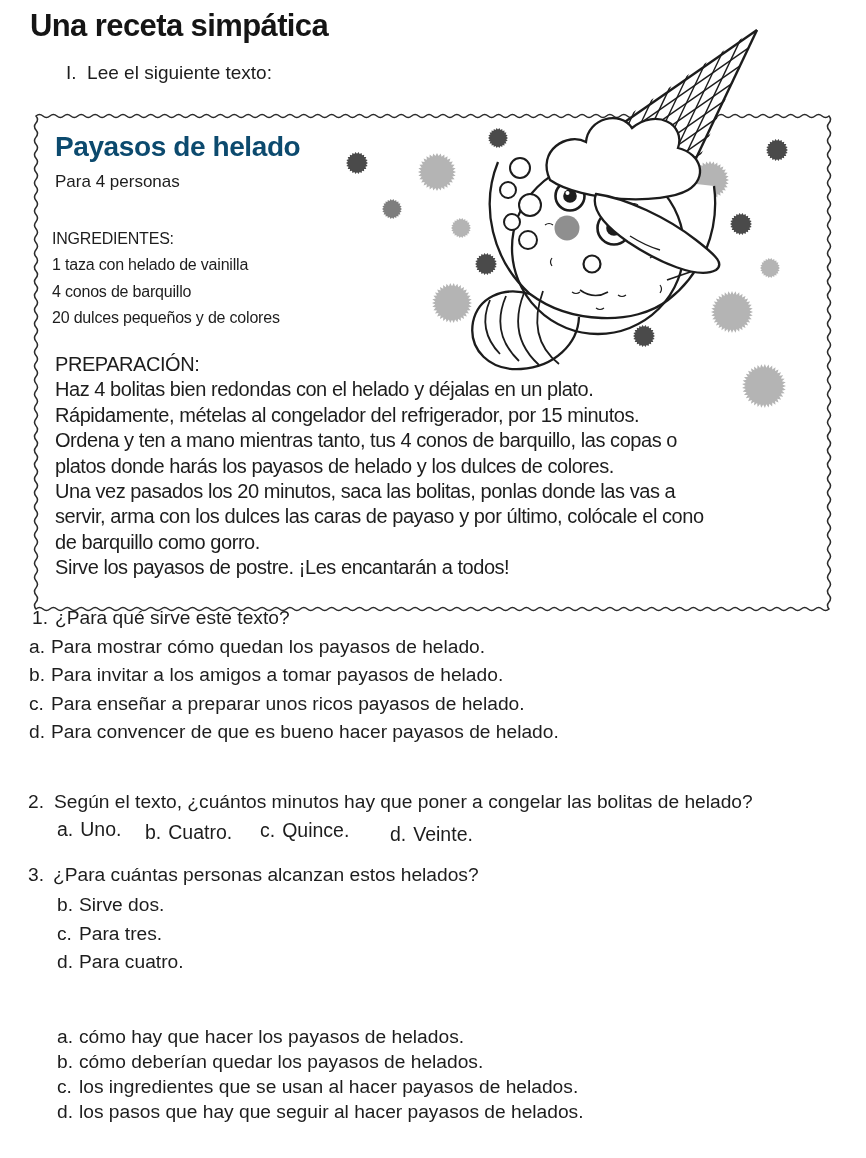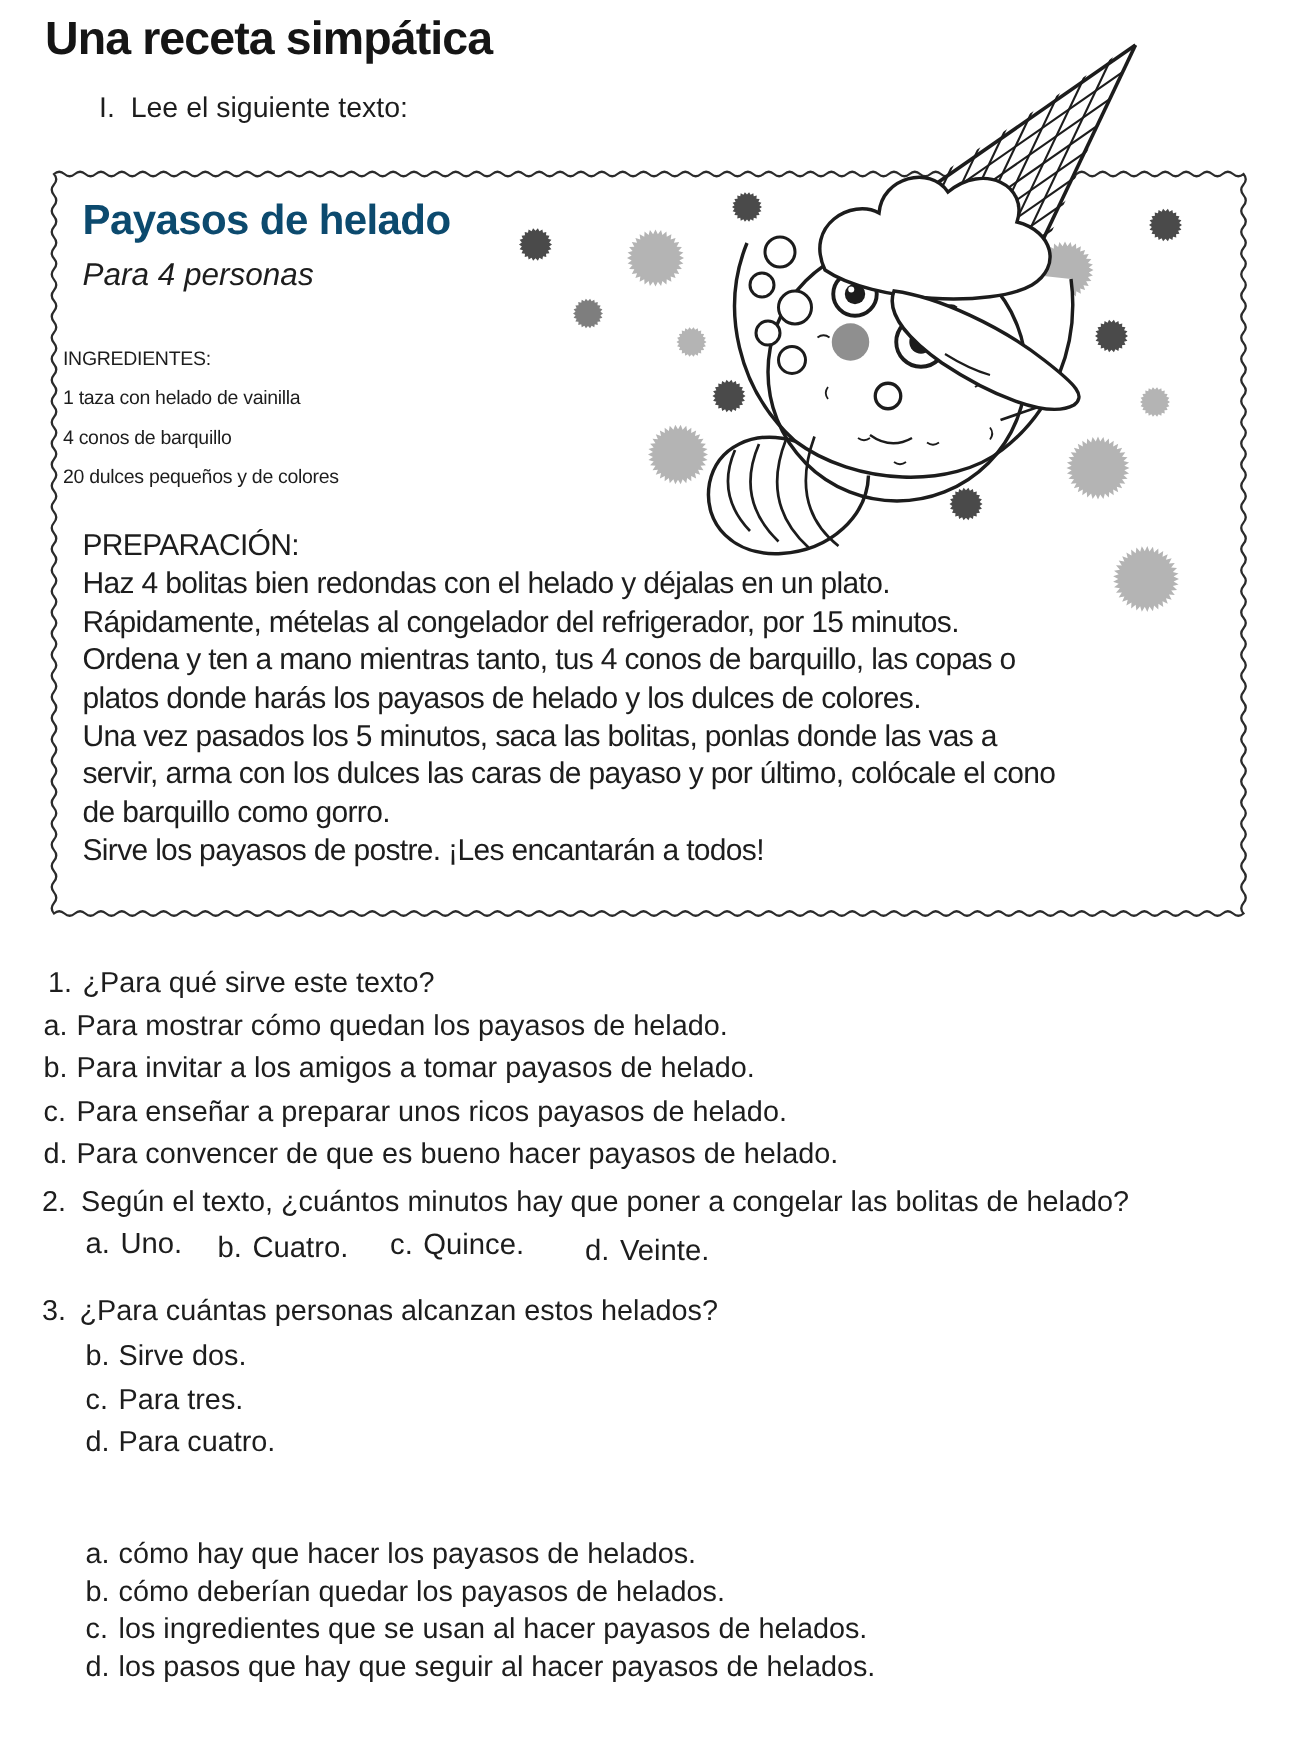--- a/index.html
+++ b/index.html
@@ -3,28 +3,28 @@
 <meta charset="utf-8">
 <style>
   html,body{margin:0;padding:0;background:#fff;}
   .page{position:relative;width:866px;height:1158px;background:#ffffff;
         font-family:"Liberation Sans",sans-serif;color:#1d1d1d;overflow:hidden;}
   .abs{position:absolute;}
   .page-title{left:30px;top:8px;font-size:31px;font-weight:bold;letter-spacing:-0.6px;color:#151515;}
   .instruction{left:30px;top:62px;font-size:19px;white-space:pre;margin-left:36px;}
   svg.layer{position:absolute;overflow:visible;}
   .recipe-title{left:55px;top:131px;font-size:28px;font-weight:bold;letter-spacing:-0.4px;color:#0c4a6e;z-index:5;}
-  .serving{left:55px;top:172px;font-size:21px;z-index:5;font-style:italic;}
-  .ing-block{left:42px;top:226px;font-size:13px;line-height:26.3px;letter-spacing:-0.2px;z-index:5;}
+  .serving{left:55px;top:172px;font-size:17px;z-index:5;}
+  .ing-block{left:52px;top:226px;font-size:16px;line-height:26.3px;letter-spacing:-0.2px;z-index:5;}
   .prep-block{left:55px;top:352px;font-size:20px;line-height:25.4px;letter-spacing:-0.45px;z-index:5;white-space:nowrap;}
   .q{font-size:19.2px;z-index:5;}
   .qrow{white-space:nowrap;}
   .qnum{display:inline-block;width:23px;}
   .qletter{display:inline-block;width:22px;}
-  .q1{left:29px;top:642px;line-height:28.5px;}
+  .q1{left:29px;top:604px;line-height:28.5px;}
   .q1 .qnum{margin-left:3px;width:23px;}
   .q2-header{left:28px;top:791px;font-size:19.2px;z-index:5;white-space:nowrap;}
   .q2-header .qnum{width:26px;}
   .q2-opt{font-size:19.5px;z-index:5;white-space:nowrap;}
   .q2-opt .qletter{width:auto;margin-right:7px;}
   .q3{left:28px;top:861px;line-height:28.3px;}
   .q3 .opts{padding-left:29px;margin-top:2px;}
   .q3 .qnum{width:25px;}
   .q4{left:28px;top:1024px;line-height:24.9px;}
   .q4 .opts{padding-left:29px;margin-top:1px;}
@@ -157,21 +157,21 @@
     <div>4 conos de barquillo</div>
     <div>20 dulces pequeños y de colores</div>
   </div>
 
   <div class="abs prep-block">
     <div>PREPARACIÓN:</div>
     <div>Haz 4 bolitas bien redondas con el helado y déjalas en un plato.</div>
     <div>Rápidamente, mételas al congelador del refrigerador, por 15 minutos.</div>
     <div>Ordena y ten a mano mientras tanto, tus 4 conos de barquillo, las copas o</div>
     <div>platos donde harás los payasos de helado y los dulces de colores.</div>
-    <div>Una vez pasados los 5 minutos, saca las bolitas, ponlas donde las vas a</div>
+    <div>Una vez pasados los 20 minutos, saca las bolitas, ponlas donde las vas a</div>
     <div>servir, arma con los dulces las caras de payaso y por último, colócale el cono</div>
     <div>de barquillo como gorro.</div>
     <div>Sirve los payasos de postre. ¡Les encantarán a todos!</div>
   </div>
 
   <div class="abs q q1">
     <div class="qrow">
       <span class="qnum">1.</span><span>¿Para qué sirve este texto?</span>
     </div>
     <div class="qrow"><span class="qletter">a.</span><span>Para mostrar cómo quedan los payasos de helado.</span></div>

